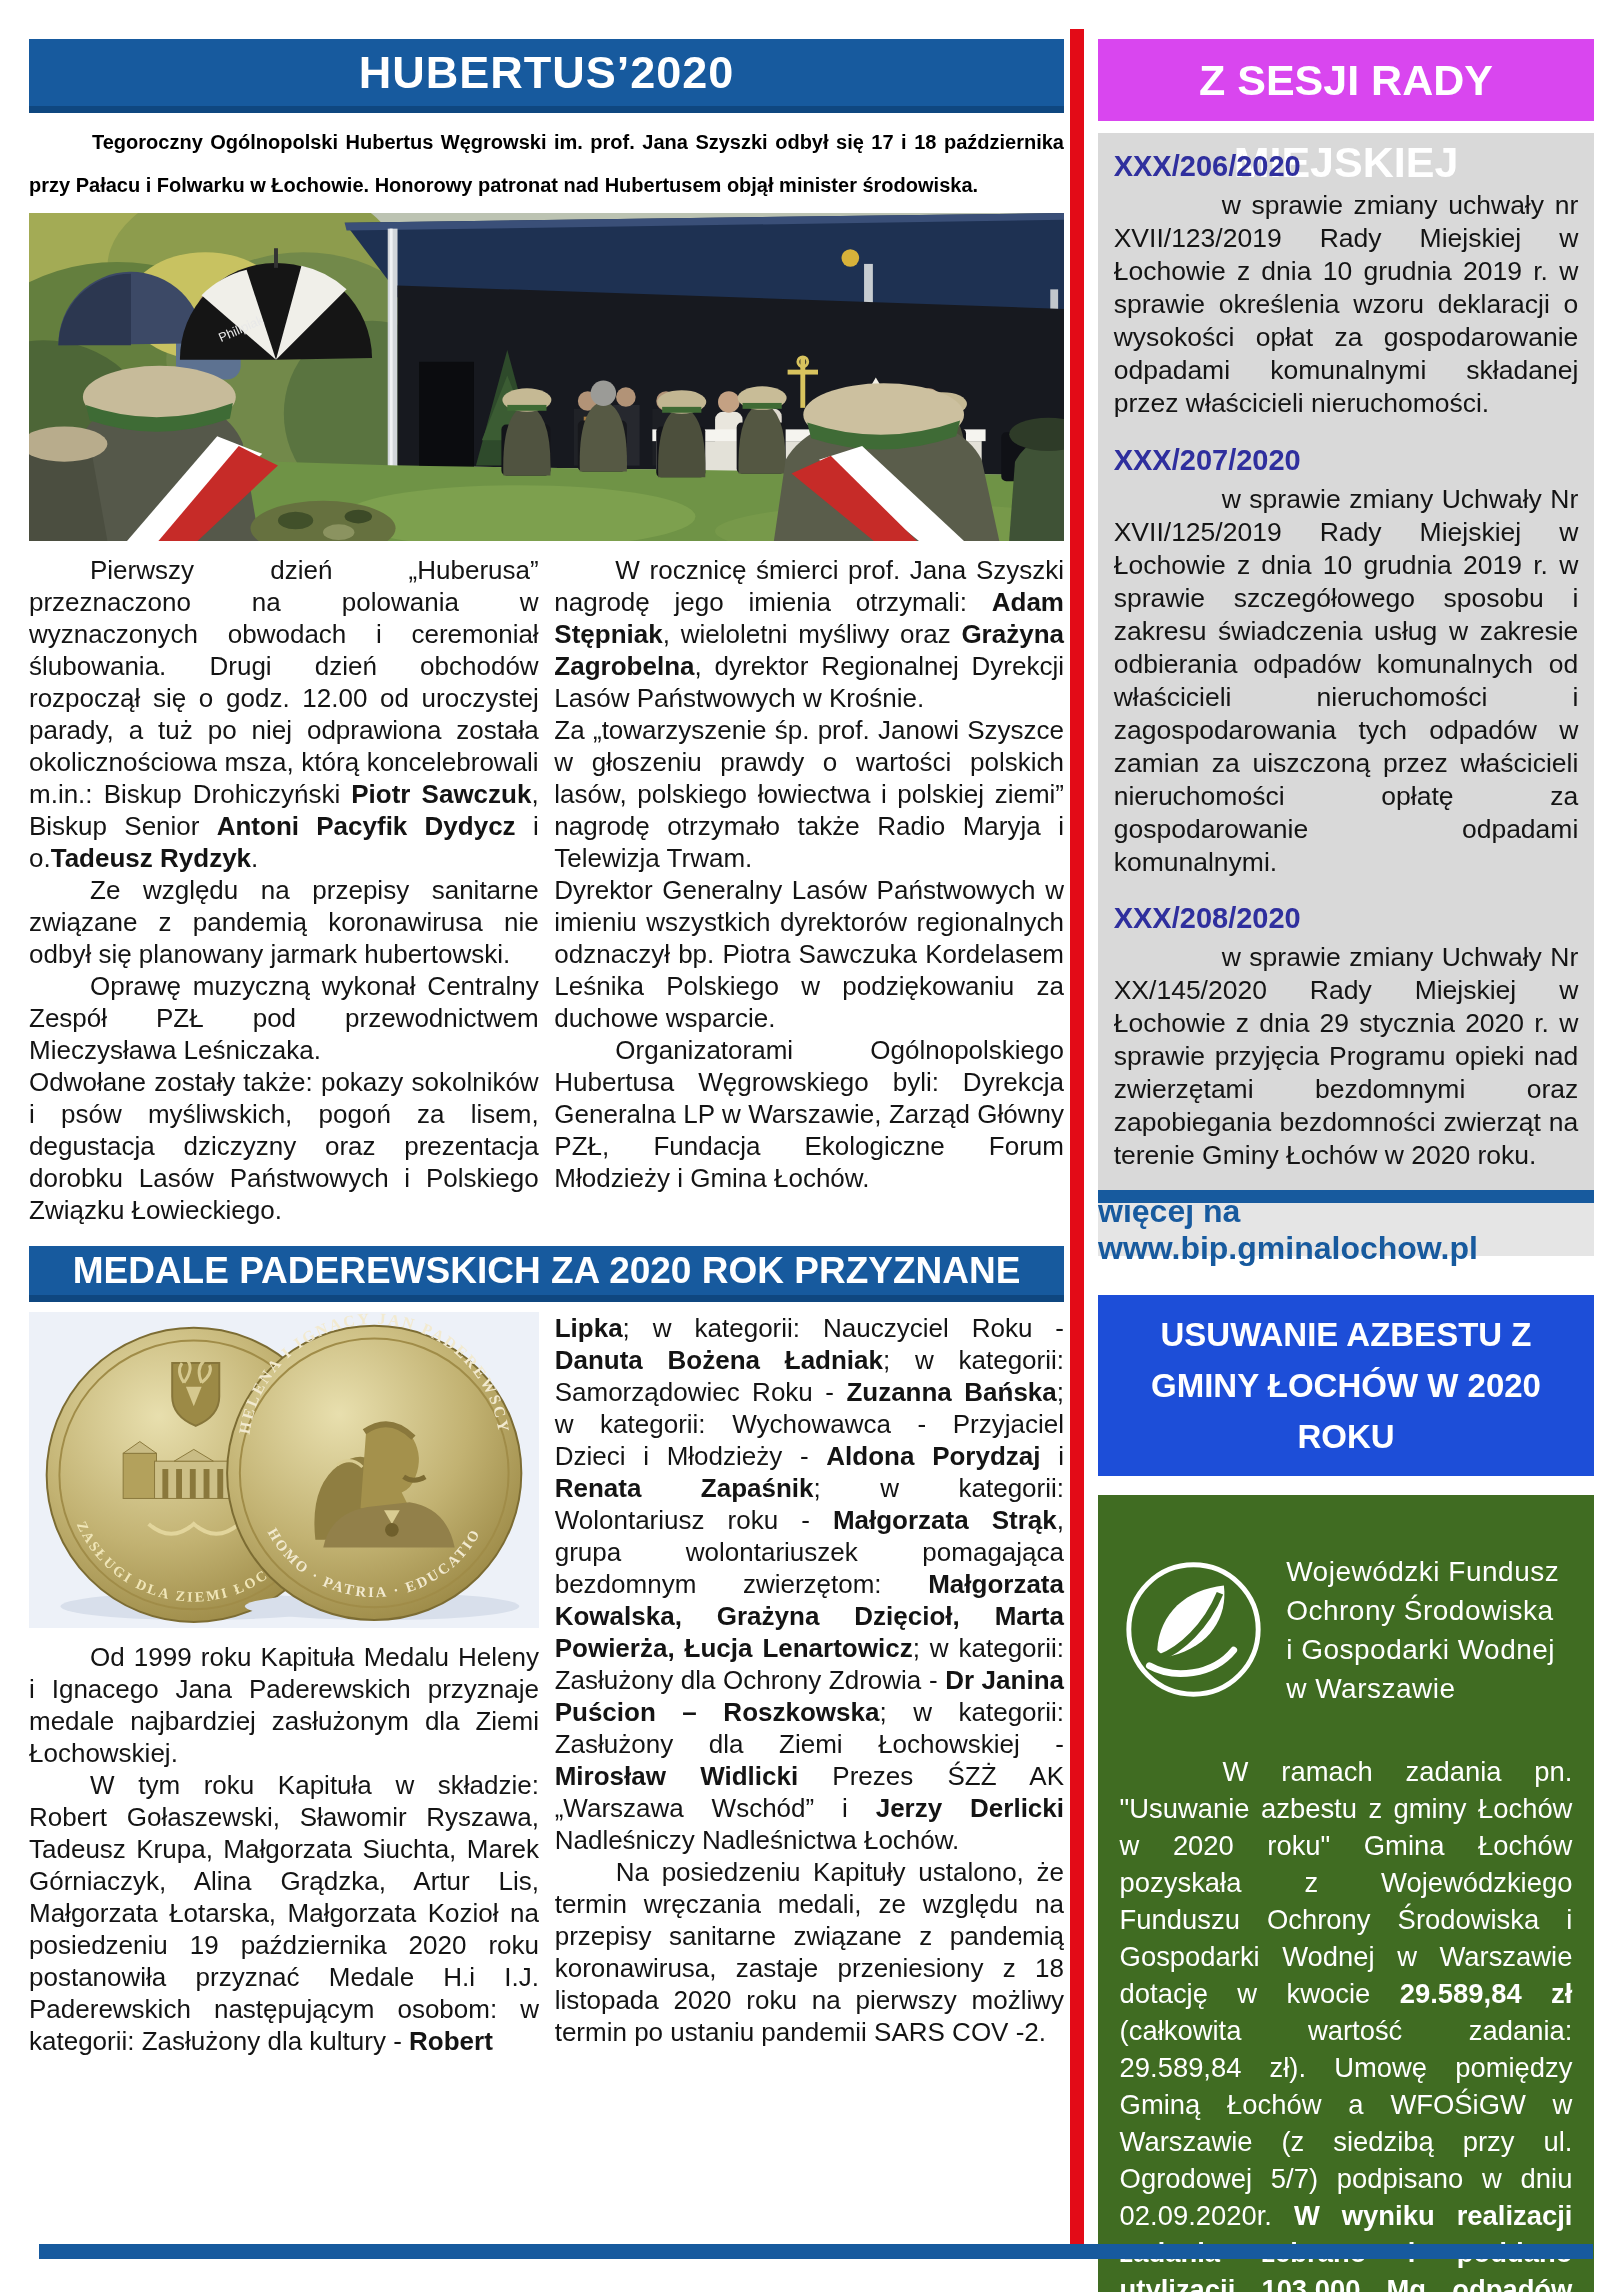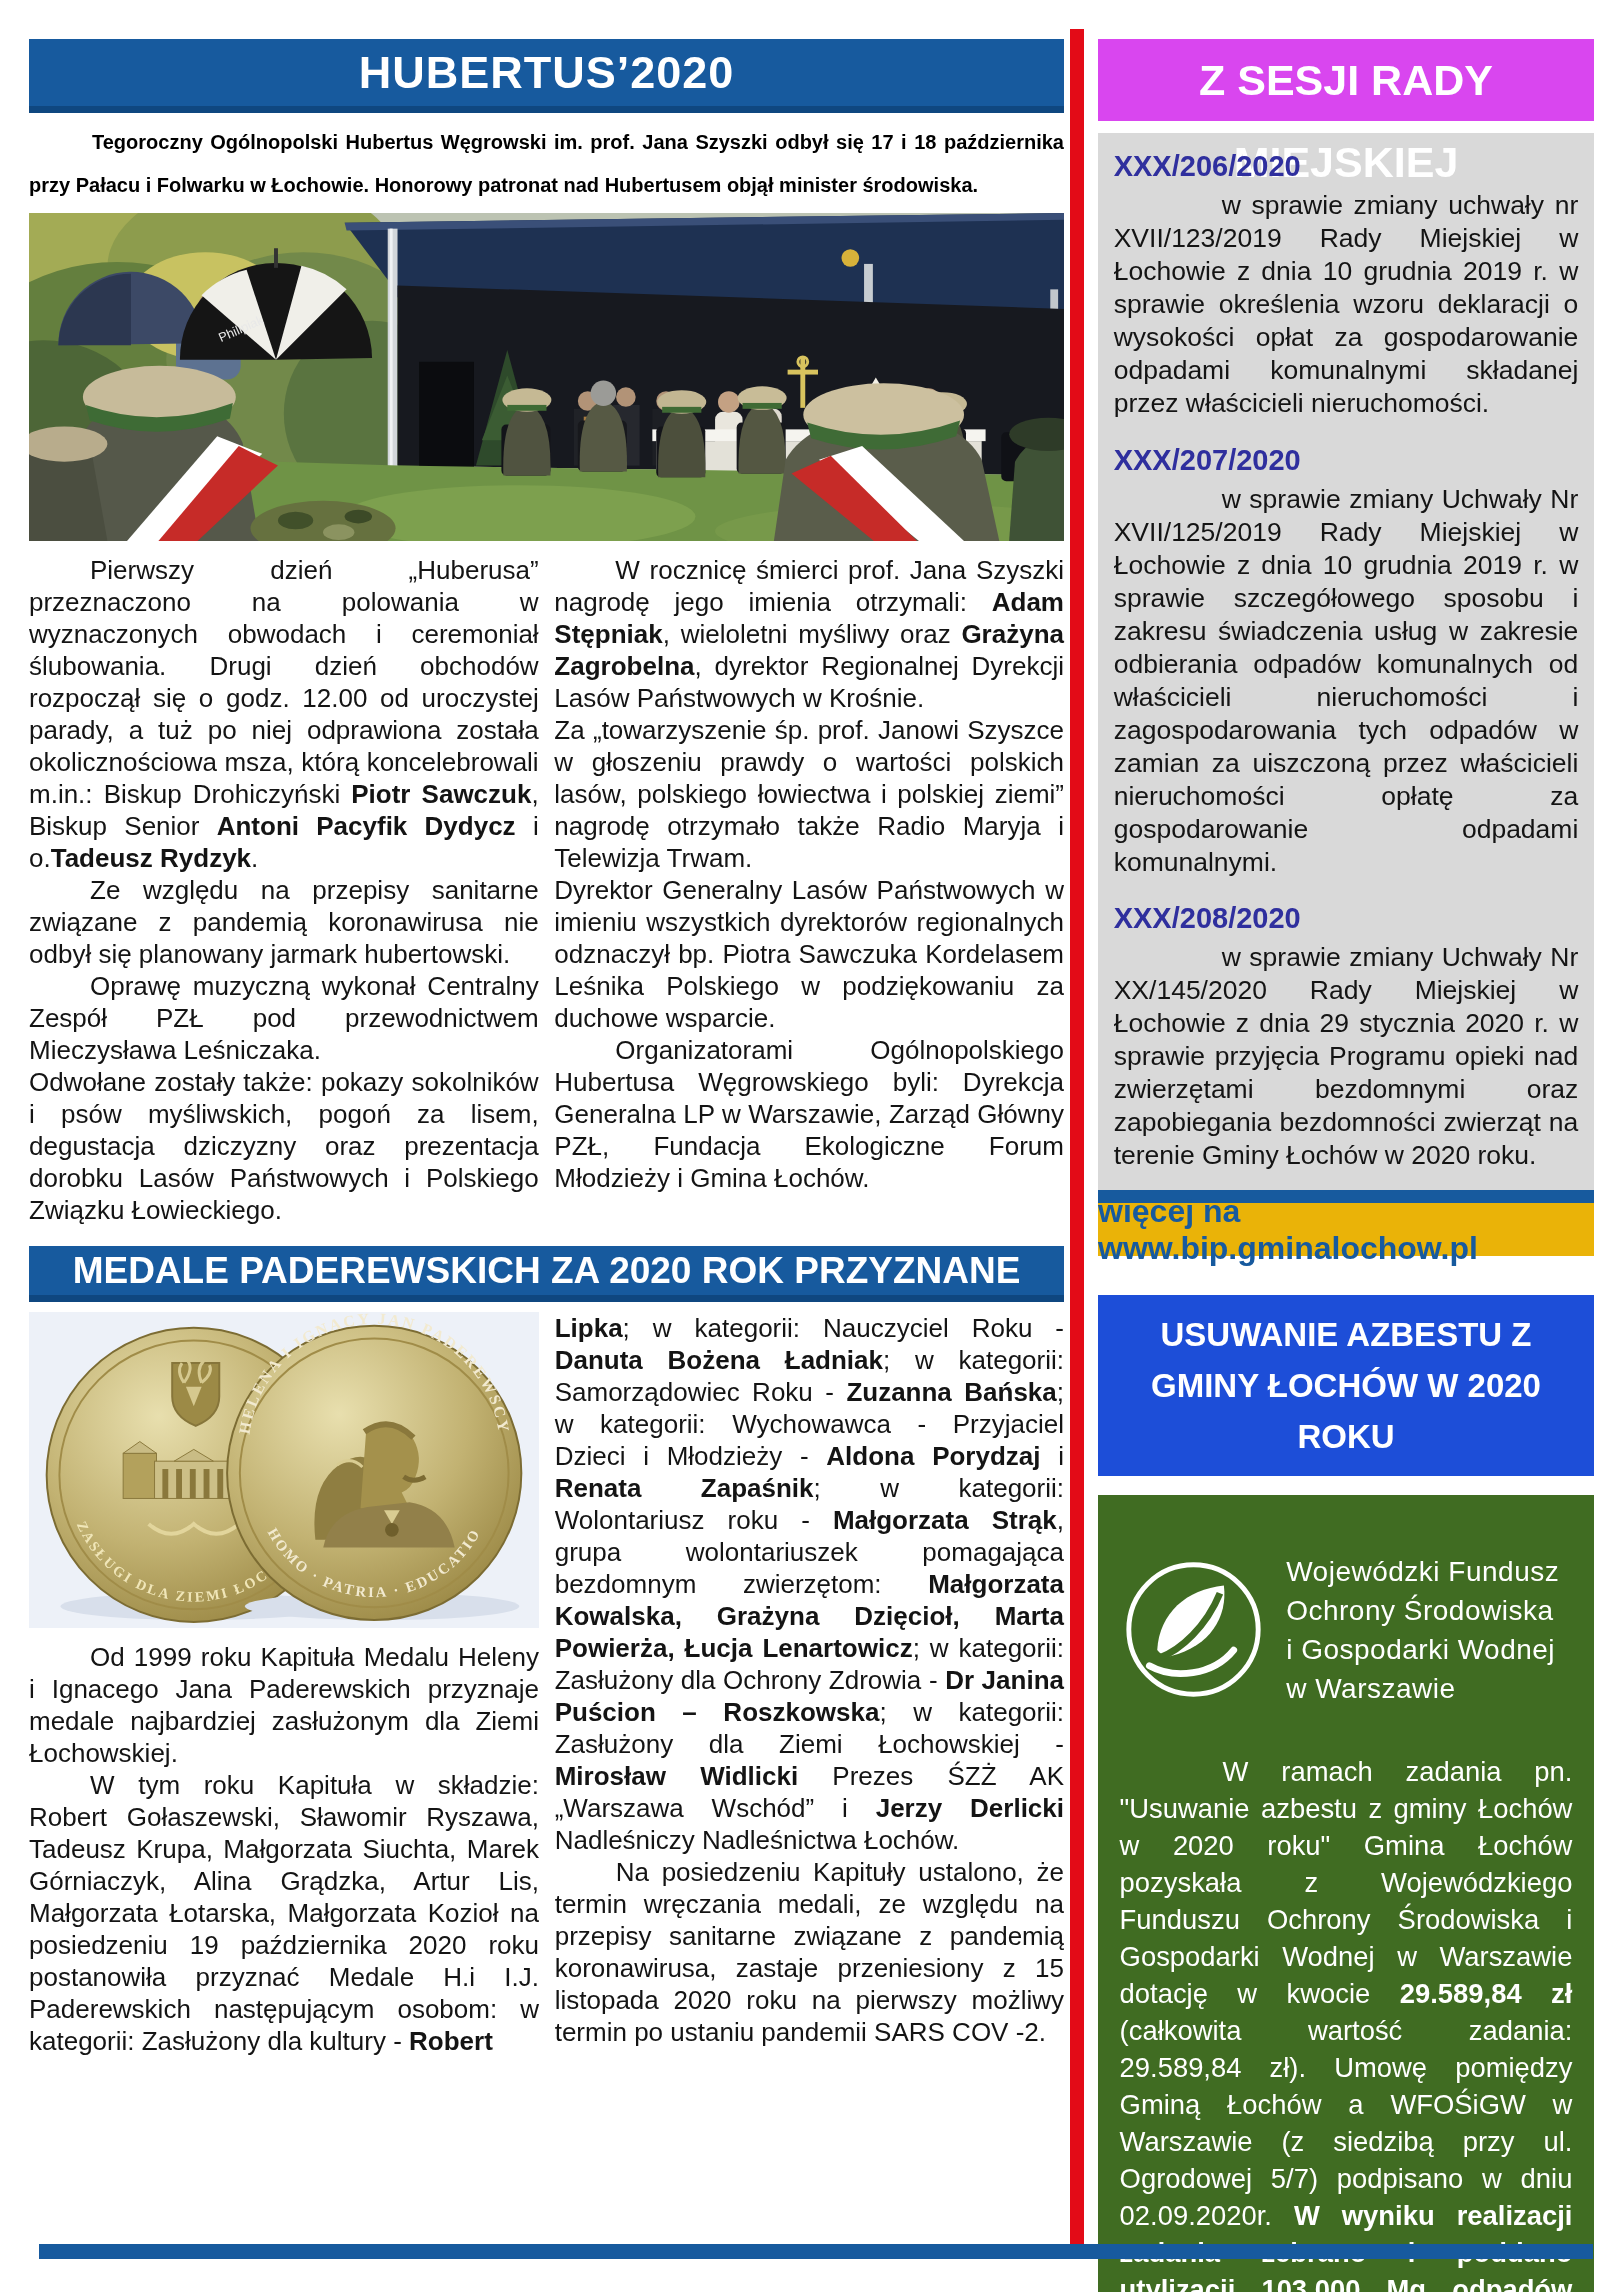--- a/index.html
+++ b/index.html
@@ -32,21 +32,21 @@
 
   
   .sidebar{position:absolute;left:1098px;top:39px;width:496px;}
   .sesja-banner{height:82px;line-height:82px;font-size:43px;margin-bottom:11.8px;}
   .graybox{background:#d9d9d9;padding:17.6px 15.7px;font-size:26.5px;line-height:33px;
            text-align:justify;}
   .graybox h3{color:#2f2f9e;font-size:29px;line-height:33px;margin:23.5px 0 5.9px 0;}
   .graybox section:first-child h3{margin-top:0;}
   .graybox p{margin:0;text-indent:108px;}
   .navy-bar{height:13.7px;background:#175a9e;}
-  .linkbox{background:#eab308;height:53px;display:flex;align-items:center;justify-content:center;
+  .linkbox{background:#e5e5e5;height:53px;display:flex;align-items:center;justify-content:center;
            font-weight:bold;color:#175a9e;font-size:32px;margin-bottom:39px;}
   .azbest-banner{font-size:33px;line-height:51px;padding:13.7px 5.9px;margin-bottom:19.6px;}
   .greenbox{background:#406c22;color:#fff;padding:23.5px 21.6px 25.5px 21.6px;}
   .logo-row{display:flex;align-items:center;gap:19.6px;margin:33px 0 45px 0;}
   .logo-text{font-size:28px;line-height:39px;letter-spacing:0.5px;font-weight:normal;}
   .green-rich p{margin:0;font-size:27.4px;line-height:37px;text-align:justify;}
   .green-rich p.indent{text-indent:103px;}
 
   
   .footer-rule{position:absolute;left:39px;top:2244px;width:1554px;height:14.7px;background:#175a9e;}
@@ -262,21 +262,21 @@
           </text>
         </svg>
       </div>
       <div class="rich">
           <p class="indent"><span>Od 1999 roku Kapituła Medalu Heleny i Ignacego Jana Paderewskich przyznaje medale najbardziej zasłużonym dla Ziemi Łochowskiej.</span></p>
           <p class="indent"><span>W tym roku Kapituła w składzie: Robert Gołaszewski, Sławomir Ryszawa, Tadeusz Krupa, Małgorzata Siuchta, Marek Górniaczyk, Alina Grądzka, Artur Lis, Małgorzata Łotarska, Małgorzata Kozioł na posiedzeniu 19 października 2020 roku postanowiła przyznać Medale H.i I.J. Paderewskich następującym osobom: w  kategorii: Zasłużony dla kultury - </span><span class="b">Robert</span></p>
         </div>
     </div>
     <div class="col rich">
         <p><span class="b">Lipka</span><span>;  w kategorii: Nauczyciel Roku - </span><span class="b">Danuta Bożena Ładniak</span><span>; w kategorii: Samorządowiec Roku - </span><span class="b">Zuzanna Bańska</span><span>; w kategorii: Wychowawca -  Przyjaciel Dzieci  i Młodzieży - </span><span class="b">Aldona Porydzaj</span><span> i </span><span class="b">Renata Zapaśnik</span><span>; w kategorii: Wolontariusz roku - </span><span class="b">Małgorzata Strąk</span><span>, grupa wolontariuszek pomagająca bezdomnym zwierzętom: </span><span class="b">Małgorzata Kowalska, Grażyna Dzięcioł, Marta Powierża, Łucja Lenartowicz</span><span>; w  kategorii: Zasłużony dla Ochrony Zdrowia - </span><span class="b">Dr Janina Puścion – Roszkowska</span><span>; w kategorii: Zasłużony dla Ziemi Łochowskiej - </span><span class="b">Mirosław Widlicki</span><span> Prezes ŚZŻ AK „Warszawa Wschód” i </span><span class="b">Jerzy Derlicki</span><span> Nadleśniczy Nadleśnictwa Łochów.</span></p>
-        <p class="indent"><span>Na posiedzeniu Kapituły ustalono, że termin wręczania medali, ze względu na przepisy sanitarne związane z pandemią koronawirusa, zastaje przeniesiony z 15 listopada 2020 roku na pierwszy możliwy termin po ustaniu pandemii SARS COV -2.</span></p>
+        <p class="indent"><span>Na posiedzeniu Kapituły ustalono, że termin wręczania medali, ze względu na przepisy sanitarne związane z pandemią koronawirusa, zastaje przeniesiony z 18 listopada 2020 roku na pierwszy możliwy termin po ustaniu pandemii SARS COV -2.</span></p>
       </div>
   </div>
 </div>
 
 <div class="red-divider"></div>
 
 <aside class="sidebar">
 
   <div class="banner red sesja-banner">
     <span>Z SESJI RADY MIEJSKIEJ</span>

